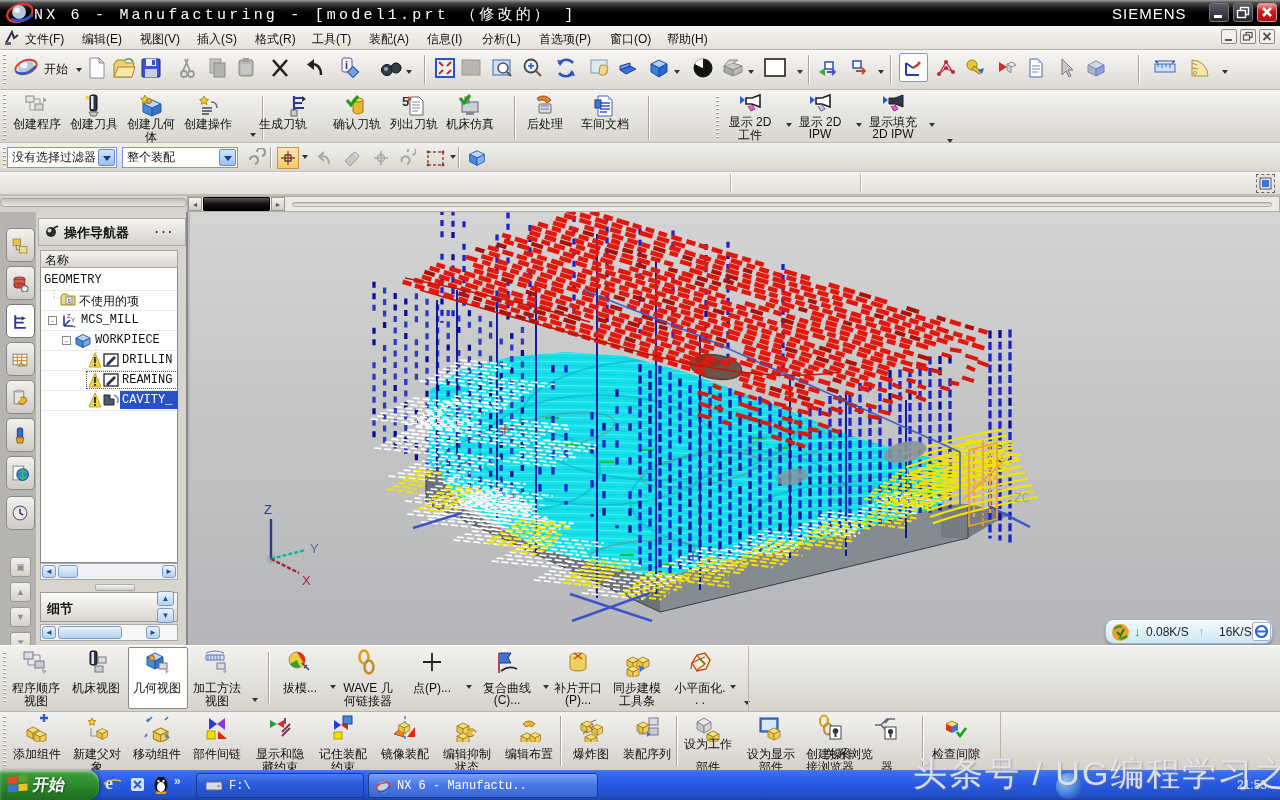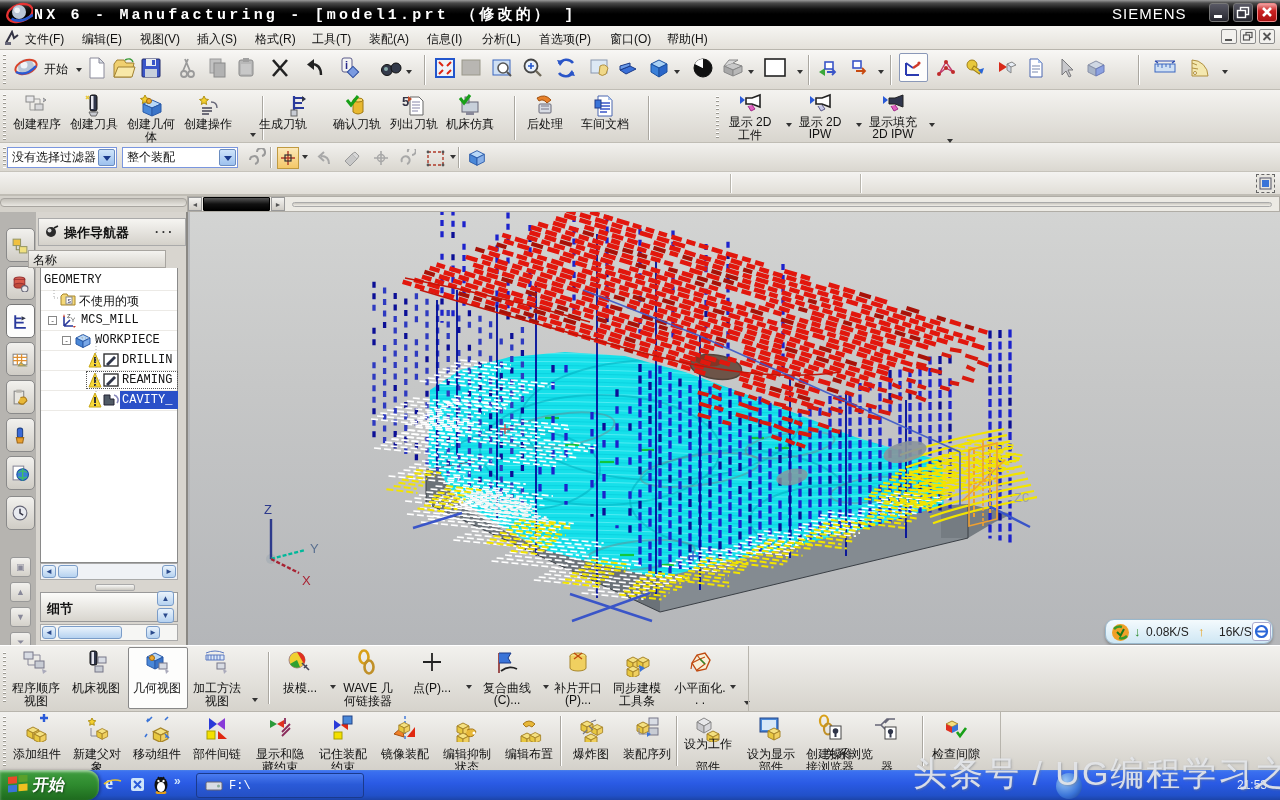--- a/index.html
+++ b/index.html
@@ -1,19 +1,19 @@
 <!DOCTYPE html>
 <html><head><meta charset="utf-8"><title>NX 6</title>
 <style>
 *{margin:0;padding:0;box-sizing:border-box}
 html,body{width:1280px;height:800px;overflow:hidden;font-family:"Liberation Sans",sans-serif}
 body{position:relative;background:#bdbfc2}
 .abs{position:absolute}
 #titlebar{left:0;top:0;width:1280px;height:26px;background:linear-gradient(#9a9a9a 0px,#4a4a4a 3px,#111 9px,#000 14px,#000 100%);color:#fff}
-#title-text{position:absolute;left:34px;top:5px;font-family:"Liberation Mono",monospace;font-weight:bold;font-size:15px;letter-spacing:3.2px;color:#fff;white-space:nowrap}
+#title-text{position:absolute;left:34px;top:5px;font-family:"Liberation Mono",monospace;font-weight:normal;font-size:15px;letter-spacing:3.2px;color:#fff;white-space:nowrap}
 #siemens{position:absolute;left:1112px;top:5px;font-weight:normal;font-size:15px;letter-spacing:1px;color:#fff}
 .wbtn{position:absolute;top:3px;width:20px;height:19px;border:1px solid #777;border-radius:3px;background:linear-gradient(#5a5a66,#26262e);color:#fff;font-size:11px;text-align:center;line-height:17px}
 #menubar{left:0;top:26px;width:1280px;height:24px;background:linear-gradient(#f6f5f2,#e4e1da);border-bottom:1px solid #b8b5ad;font-size:12px;color:#111}
 .mi{position:absolute;top:5px;white-space:nowrap}
 .mbtn{position:absolute;top:3px;width:16px;height:15px;border:1px solid #8a8a8a;border-radius:2px;background:#f2f1ee;color:#444;font-size:9px;text-align:center;line-height:13px}
 #tb1{left:0;top:50px;width:1280px;height:40px;background:linear-gradient(#f8f7f5,#dcd9d2);border-bottom:1px solid #c0bdb5}
 #tb2{left:0;top:90px;width:1280px;height:53px;background:linear-gradient(#f4f3f0,#d8d5ce);border-bottom:1px solid #c0bdb5}
 #selbar{left:0;top:143px;width:1280px;height:29px;background:linear-gradient(#f2f1ee,#dad7d0);border-bottom:1px solid #c6c3bb}
 #prompt{left:0;top:172px;width:1280px;height:24px;background:linear-gradient(#f4f3f1,#e0ddd6);border-bottom:1px solid #c6c3bb}
 #scrollrow{left:0;top:196px;width:1280px;height:16px;background:#d4d1ca}
@@ -469,21 +469,21 @@
     <div class="abs" style="left:10px;top:420px;width:21px;height:20px;background:linear-gradient(#f2f1ee,#d4d1ca);border:1px solid #999;border-radius:3px;font-size:9px;color:#889;text-align:center;line-height:19px">⏷</div>
     <div class="abs" style="left:36px;top:0;width:152px;height:433px;background:#d8d5cf;border-right:2px solid #8a8884"></div>
     <div class="abs" style="left:38px;top:6px;width:148px;height:28px;background:linear-gradient(#f6f5f2,#d4d1ca);border:1px solid #aaa"></div>
     <svg class="abs" style="left:44px;top:12px" width="16" height="16" viewBox="0 0 16 16">
       <circle cx="7" cy="8" r="5" fill="#2a2a2a"></circle>
       <circle cx="5.5" cy="6.5" r="2" fill="#d8d8d8"></circle>
       <path d="M10 4 l4-2" stroke="#222" stroke-width="1.6"></path>
     </svg>
     <div class="abs" style="left:64px;top:12px;font-size:13px;font-weight:bold;color:#111">操作导航器</div>
     <div class="abs" style="left:155px;top:10px;font-size:12px;font-weight:bold;color:#333">. . .</div>
-    <div class="abs" style="left:28px;top:38px;width:138px;height:18px;background:linear-gradient(#f4f3f0,#d8d5ce);border:1px solid #a8a5a0;font-size:12px;padding:1px 0 0 4px;color:#111">名称</div>
+    <div class="abs" style="left:40px;top:38px;width:138px;height:18px;background:linear-gradient(#f4f3f0,#d8d5ce);border:1px solid #a8a5a0;font-size:12px;padding:1px 0 0 4px;color:#111">名称</div>
     <div class="abs" style="left:40px;top:56px;width:138px;height:295px;background:#fff;border:1px solid #8a8a8a;border-top:none"></div>
     <div class="abs" style="left:41px;top:78px;width:136px;height:1px;background:#eceae6"></div>
     <div class="abs" style="left:41px;top:98px;width:136px;height:1px;background:#eceae6"></div>
     <div class="abs" style="left:41px;top:118px;width:136px;height:1px;background:#eceae6"></div>
     <div class="abs" style="left:41px;top:138px;width:136px;height:1px;background:#eceae6"></div>
     <div class="abs" style="left:41px;top:158px;width:136px;height:1px;background:#eceae6"></div>
     <div class="abs" style="left:41px;top:178px;width:136px;height:1px;background:#eceae6"></div>
     <div class="abs" style="left:41px;top:198px;width:136px;height:1px;background:#eceae6"></div>
     <div class="abs" style="left:44px;top:61px;font-family:&quot;Liberation Mono&quot;,monospace;font-size:12px;color:#111;white-space:nowrap">GEOMETRY</div>
     <svg class="abs" style="left:60px;top:80px" width="16" height="16" viewBox="0 0 16 16">
@@ -1066,15 +1066,23 @@
       <path d="M4 18 q 5 3 10 0" stroke="#e8a018" stroke-width="2.5" fill="none"></path>
     </svg>
     <div class="abs" style="left:174px;top:4px;color:#cfe4fa;font-size:12px;font-weight:bold">»</div>
     <div class="xpbtn" style="left:196px;top:3px;width:168px;height:25px;background:linear-gradient(#4a7cf0,#2a5ad8 45%,#2450c4)">
       <svg class="abs" style="left:8px;top:5px" width="18" height="14" viewBox="0 0 18 14">
         <rect x="1" y="3" width="16" height="8" rx="1.5" fill="#d8dce4" stroke="#667"></rect>
         <circle cx="13.5" cy="7" r="1.5" fill="#8a9"></circle>
       </svg>
       <span class="abs" style="left:32px;top:5px;color:#fff;font-size:12px;font-family:'Liberation Mono',monospace">F:\</span>
     </div>
+    <div class="xpbtn" style="left:368px;top:3px;width:230px;height:25px;background:linear-gradient(#7aa2f8,#4a7ae8 45%,#3a66d4)">
+      <svg class="abs" style="left:7px;top:5px" width="16" height="16" viewBox="0 0 16 16">
+        <circle cx="7" cy="8" r="5.5" fill="#c8d2de"></circle>
+        <ellipse cx="7" cy="8" rx="7.5" ry="4" fill="none" stroke="#d84a2a" stroke-width="1.6" transform="rotate(-20 7 8)"></ellipse>
+        <path d="M2 12 Q 8 15 14 7" stroke="#2a5ad8" stroke-width="1.8" fill="none"></path>
+      </svg>
+      <span class="abs" style="left:28px;top:5px;color:#fff;font-size:12px;font-family:'Liberation Mono',monospace">NX 6 - Manufactu..</span>
+    </div>
     <div class="abs" style="left:1056px;top:3px;width:26px;height:26px;border-radius:50%;background:radial-gradient(circle at 9px 8px,#9ac8f8,#3a74d8 60%,#1a3a88)"></div>
     <div class="abs" style="left:1237px;top:8px;color:#e8eef8;font-size:12px">21:53</div>
   </div>
 <div id="watermark" class="abs">头条号 / UG编程学习之家</div>
 </body></html>

